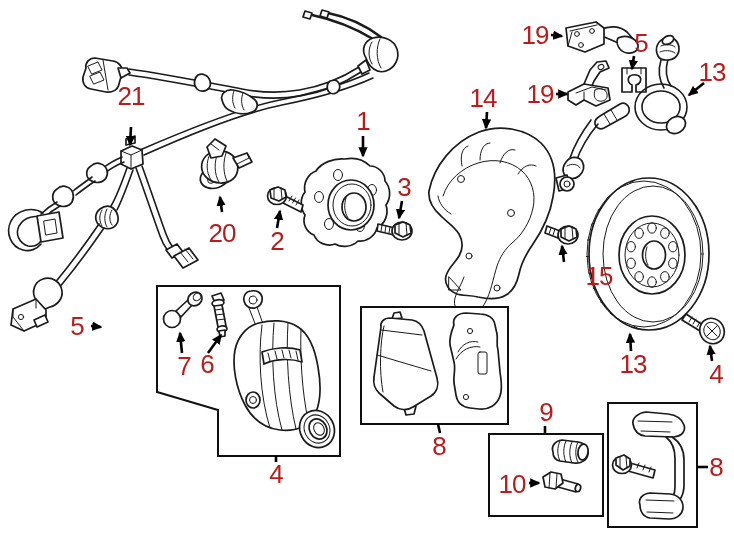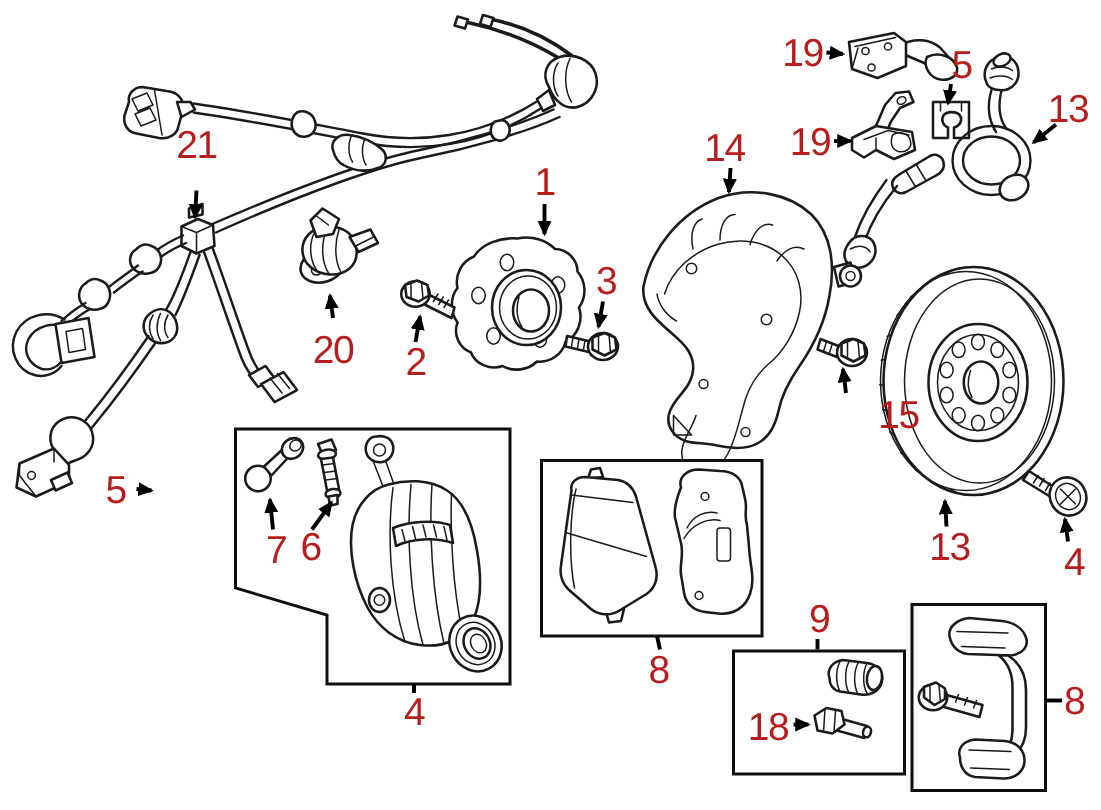--- a/index.html
+++ b/index.html
@@ -315,21 +315,21 @@
   <div id="callouts">
       <div class="callout-num" style="left: 363px; top: 121px;">1</div>
       <div class="callout-num" style="left: 277px; top: 241px;">2</div>
       <div class="callout-num" style="left: 404px; top: 187px;">3</div>
       <div class="callout-num" style="left: 276px; top: 474px;">4</div>
       <div class="callout-num" style="left: 77px; top: 326px;">5</div>
       <div class="callout-num" style="left: 207px; top: 364px;">6</div>
       <div class="callout-num" style="left: 184px; top: 366px;">7</div>
       <div class="callout-num" style="left: 716px; top: 467px;">8</div>
       <div class="callout-num" style="left: 546px; top: 412px;">9</div>
-      <div class="callout-num" style="left: 512px; top: 484px;">18</div>
+      <div class="callout-num" style="left: 512px; top: 484px;">10</div>
       <div class="callout-num" style="left: 439px; top: 446px;">8</div>
       <div class="callout-num" style="left: 633px; top: 364px;">13</div>
       <div class="callout-num" style="left: 716px; top: 374px;">4</div>
       <div class="callout-num" style="left: 483px; top: 98px;">14</div>
       <div class="callout-num" style="left: 567px; top: 276px; margin-left: 32px;">15</div>
       <div class="callout-num" style="left: 712px; top: 72px;">13</div>
       <div class="callout-num" style="left: 641px; top: 43px;">5</div>
       <div class="callout-num" style="left: 540px; top: 94px;">19</div>
       <div class="callout-num" style="left: 535px; top: 35px;">19</div>
       <div class="callout-num" style="left: 222px; top: 210px; margin-top: 23px;">20</div>

